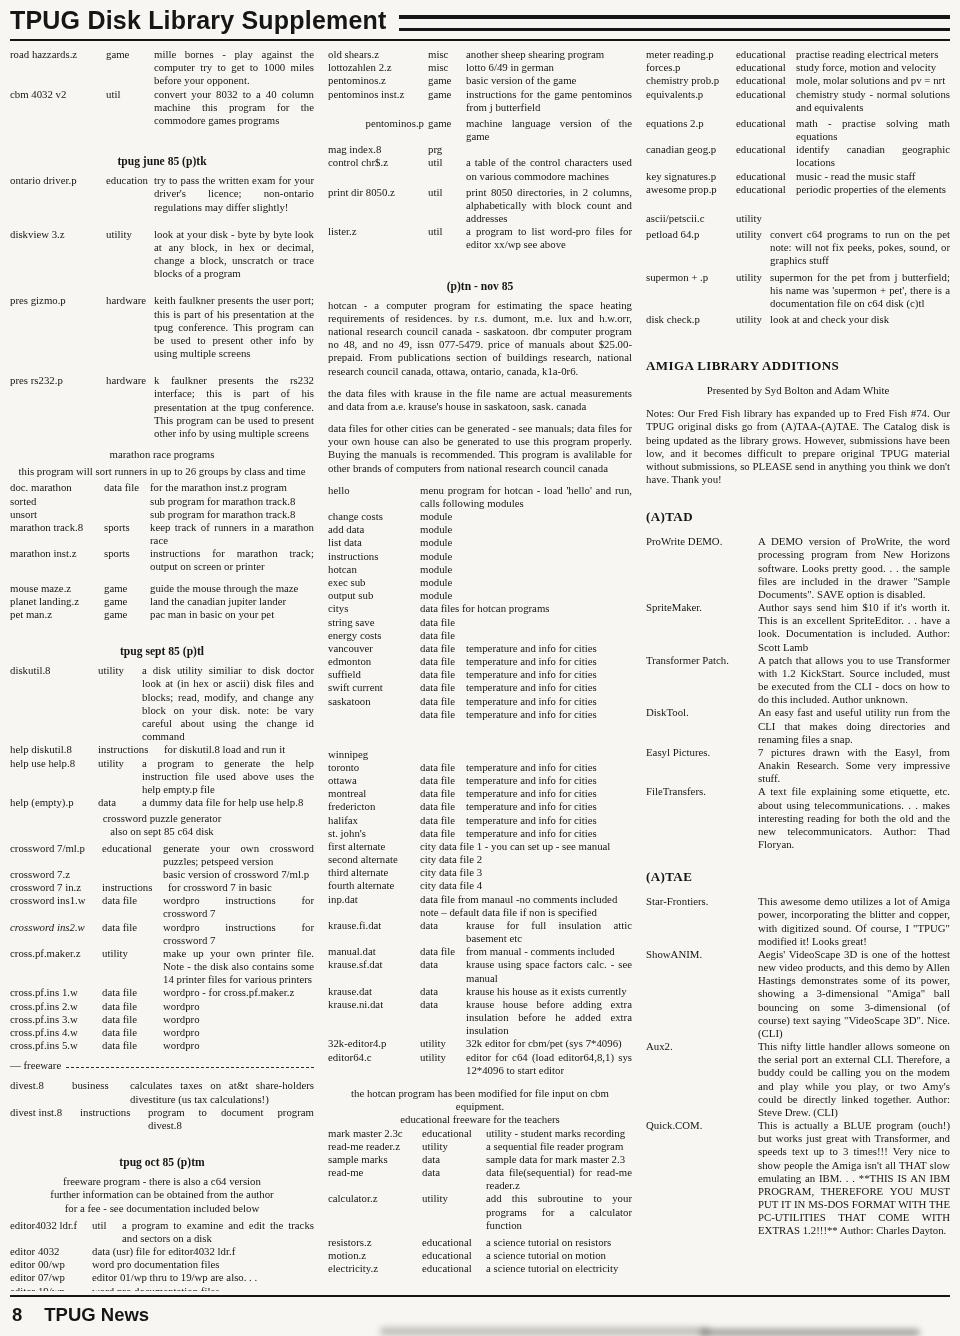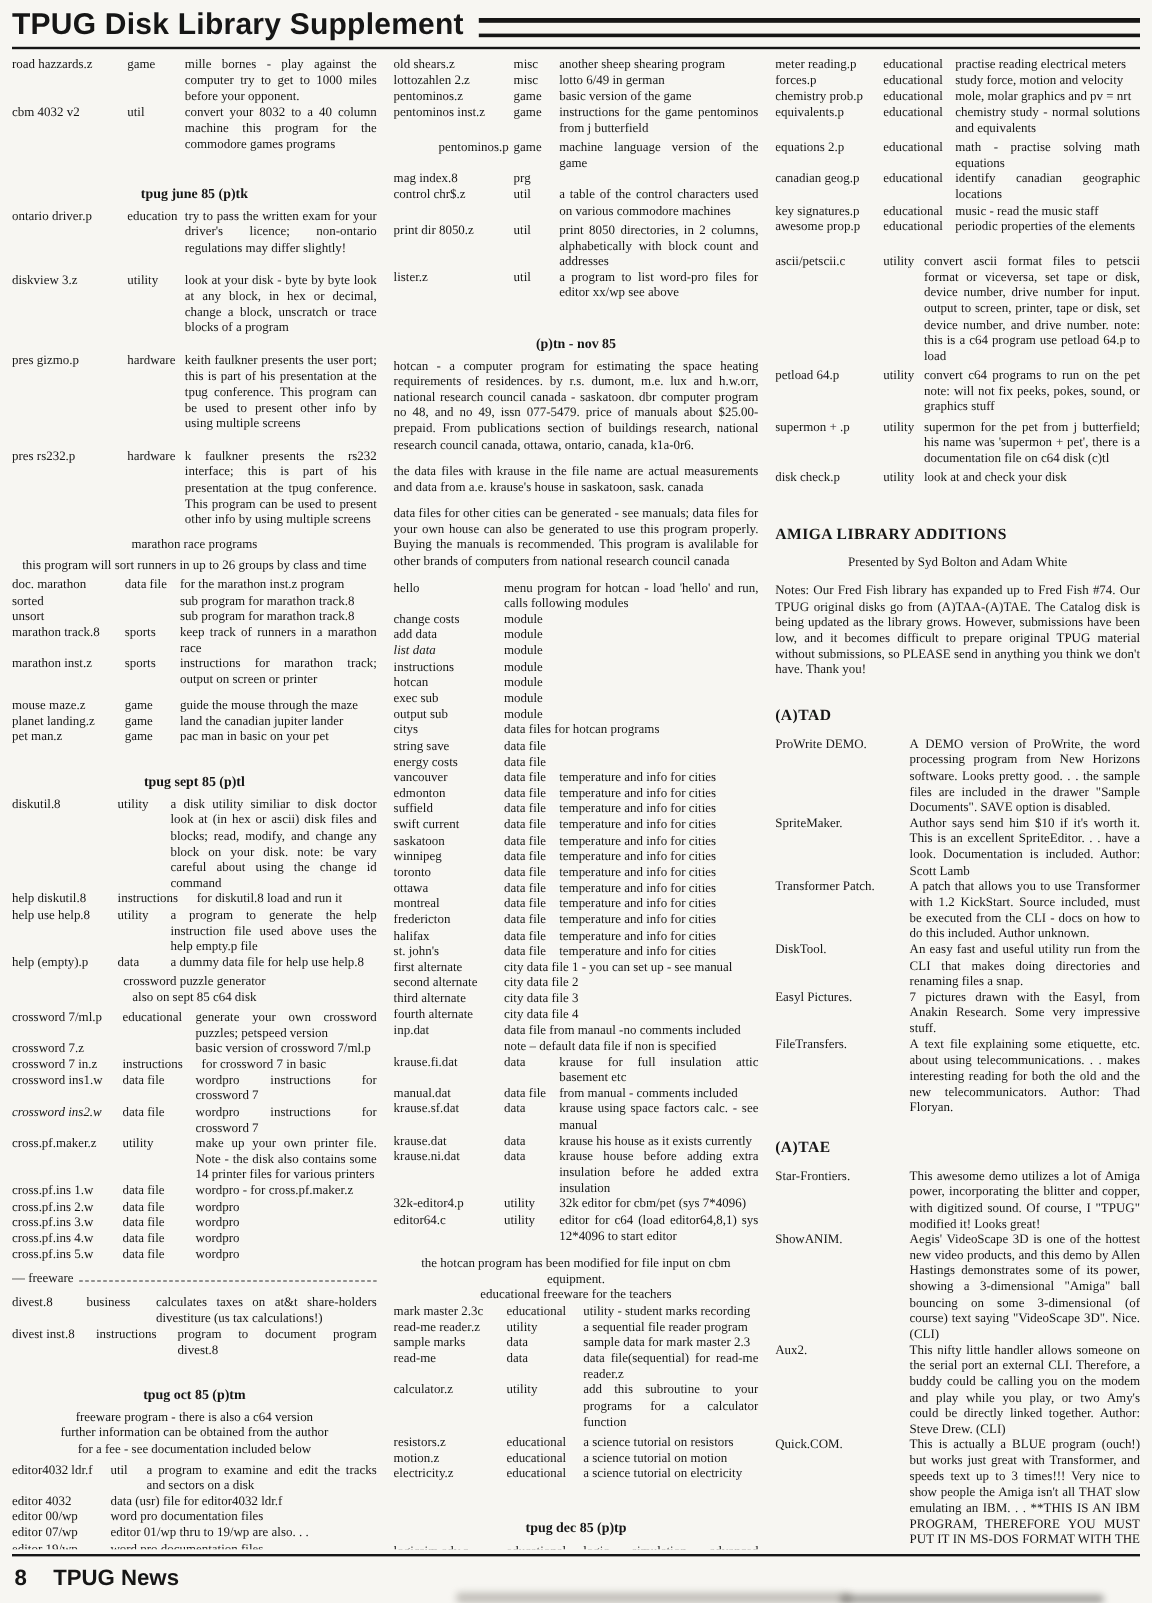--- a/index.html
+++ b/index.html
@@ -313,21 +313,21 @@
         </div>
         <div class="row">
           <span class="n" style="width: 88px;">change costs</span>
           <span class="d">module</span>
         </div>
         <div class="row">
           <span class="n" style="width: 88px;">add data</span>
           <span class="d">module</span>
         </div>
         <div class="row">
-          <span class="n" style="width: 88px; font-style: italic;">list data</span>
+          <span class="n" style="width: 88px;">list data</span>
           <span class="d">module</span>
         </div>
         <div class="row">
           <span class="n" style="width: 88px;">instructions</span>
           <span class="d">module</span>
         </div>
         <div class="row">
           <span class="n" style="width: 88px;">hotcan</span>
           <span class="d">module</span>
         </div>
@@ -370,21 +370,21 @@
           <span class="n" style="width: 88px;">swift current</span>
           <span class="c" style="width: 42px;">data file</span>
           <span class="d">temperature and info for cities</span>
         </div>
         <div class="row">
           <span class="n" style="width: 88px;">saskatoon</span>
           <span class="c" style="width: 42px;">data file</span>
           <span class="d">temperature and info for cities</span>
         </div>
         <div class="row">
-          <span class="n" style="width: 88px;">winnipeg</span>
+          <span class="n" style="width: 88px; margin-top: 40px;">winnipeg</span>
           <span class="c" style="width: 42px;">data file</span>
           <span class="d">temperature and info for cities</span>
         </div>
         <div class="row">
           <span class="n" style="width: 88px;">toronto</span>
           <span class="c" style="width: 42px;">data file</span>
           <span class="d">temperature and info for cities</span>
         </div>
         <div class="row">
           <span class="n" style="width: 88px;">ottawa</span>
@@ -529,21 +529,21 @@
           <span class="d">practise reading electrical meters</span>
         </div>
         <div class="row">
           <span class="n" style="width: 86px;">forces.p</span>
           <span class="c" style="width: 56px;">educational</span>
           <span class="d">study force, motion and velocity</span>
         </div>
         <div class="row">
           <span class="n" style="width: 86px;">chemistry prob.p</span>
           <span class="c" style="width: 56px;">educational</span>
-          <span class="d">mole, molar graphics and pv = nrt</span>
+          <span class="d">mole, molar solutions and pv = nrt</span>
         </div>
         <div class="row">
           <span class="n" style="width: 86px;">equivalents.p</span>
           <span class="c" style="width: 56px;">educational</span>
           <span class="d">chemistry study - normal solutions and equivalents</span>
         </div>
         <div class="spacer" style="height: 3px;"></div>
         <div class="row">
           <span class="n" style="width: 86px;">equations 2.p</span>
           <span class="c" style="width: 56px;">educational</span>
@@ -561,21 +561,20 @@
         </div>
         <div class="row">
           <span class="n" style="width: 86px;">awesome prop.p</span>
           <span class="c" style="width: 56px;">educational</span>
           <span class="d">periodic properties of the elements</span>
         </div>
         <div class="spacer" style="height: 16px;"></div>
         <div class="row">
           <span class="n" style="width: 86px;">ascii/petscii.c</span>
           <span class="c" style="width: 30px;">utility</span>
-          <span class="d">convert ascii format files to petscii format or viceversa, set tape or disk, device number, drive number for input. output to screen, printer, tape or disk, set device number, and drive number. note: this is a c64 program use petload 64.p to load</span>
         </div>
         <div class="spacer" style="height: 3px;"></div>
         <div class="row">
           <span class="n" style="width: 86px;">petload 64.p</span>
           <span class="c" style="width: 30px;">utility</span>
           <span class="d">convert c64 programs to run on the pet note: will not fix peeks, pokes, sound, or graphics stuff</span>
         </div>
         <div class="spacer" style="height: 3px;"></div>
         <div class="row">
           <span class="n" style="width: 86px;">supermon + .p</span>

